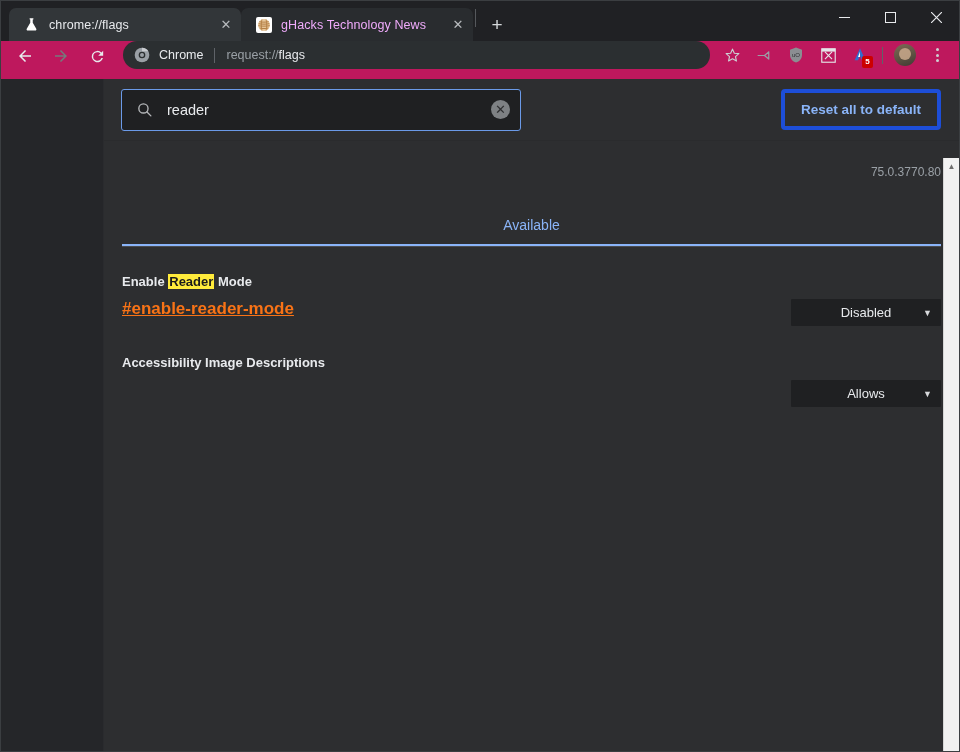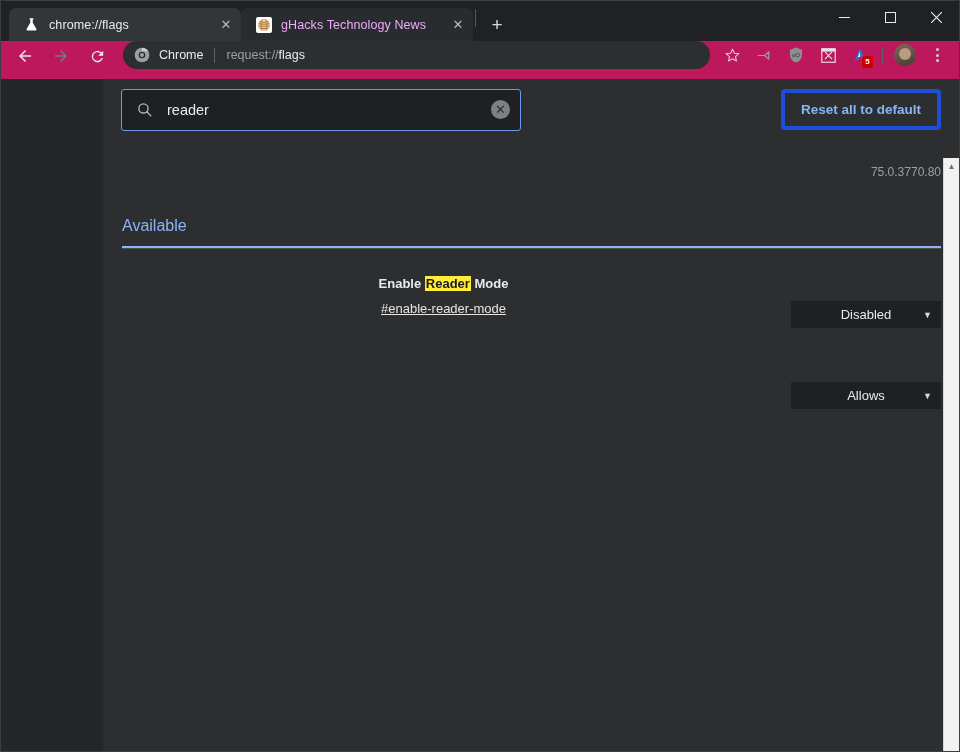--- a/index.html
+++ b/index.html
@@ -302,63 +302,65 @@
   }
 
   .tabs {
     display: flex;
     margin-top: 26px;
     border-bottom: 1px solid #4a4c4f;
     position: relative;
   }
   .ptab {
     flex: 1 1 50%;
-    font-size: 16px;
+    text-align: center;
+    font-size: 14px;
     padding: 10px 0 13px 0;
     color: #9aa0a6;
     cursor: pointer;
   }
   .ptab.active {
     color: #8ab4f8;
     box-shadow: inset 0 -2px 0 0 #8ab4f8;
   }
 
   .exp-list { margin-top: 26px; }
   .exp {
     display: flex;
     align-items: flex-start;
     margin-bottom: 28px;
   }
-  .exp-main { flex: 1 1 auto; padding-right: 26px; min-width: 0; text-align: center; }
+  .exp-main { flex: 1 1 auto; padding-right: 26px; min-width: 0; }
   .exp-title {
     font-size: 13px;
     font-weight: bold;
     color: #e8eaed;
     margin: 0 0 5px 0;
     line-height: 1.35;
   }
   .exp-desc {
     font-size: 13px;
     color: #9aa0a6;
     line-height: 1.52;
     margin: 0 0 4px 0;
     max-width: 500px;
   }
   mark.hl {
     background: #ffeb3b;
     color: #1b1b1b;
     padding: 0 1px;
   }
   .exp-link {
-    font-size: 13px;
-    color: #e5e5e5;
+    font-size: 17px;
+    color: #f97316;
     text-decoration: underline;
     display: inline-block;
     margin-top: 3px;
     cursor: pointer;
+    font-weight: bold;
   }
   .exp-select-wrap {
     flex: 0 0 150px;
     width: 150px;
     margin-top: 26px;
   }
   .exp-select {
     width: 150px;
     height: 27px;
     background: #1f2022;
@@ -576,20 +578,21 @@
             <div class="exp-select-wrap">
               <div class="exp-select">
                 <span>Disabled</span>
                 <span class="caret">▼</span>
               </div>
             </div>
           </div>
 
           <div class="exp">
             <div class="exp-main">
+              <div class="exp-title"><span>Accessibility Image Descriptions</span></div>
             </div>
             <div class="exp-select-wrap">
               <div class="exp-select">
                 <span>Allows</span>
                 <span class="caret">▼</span>
               </div>
             </div>
           </div>
 
         </div>

